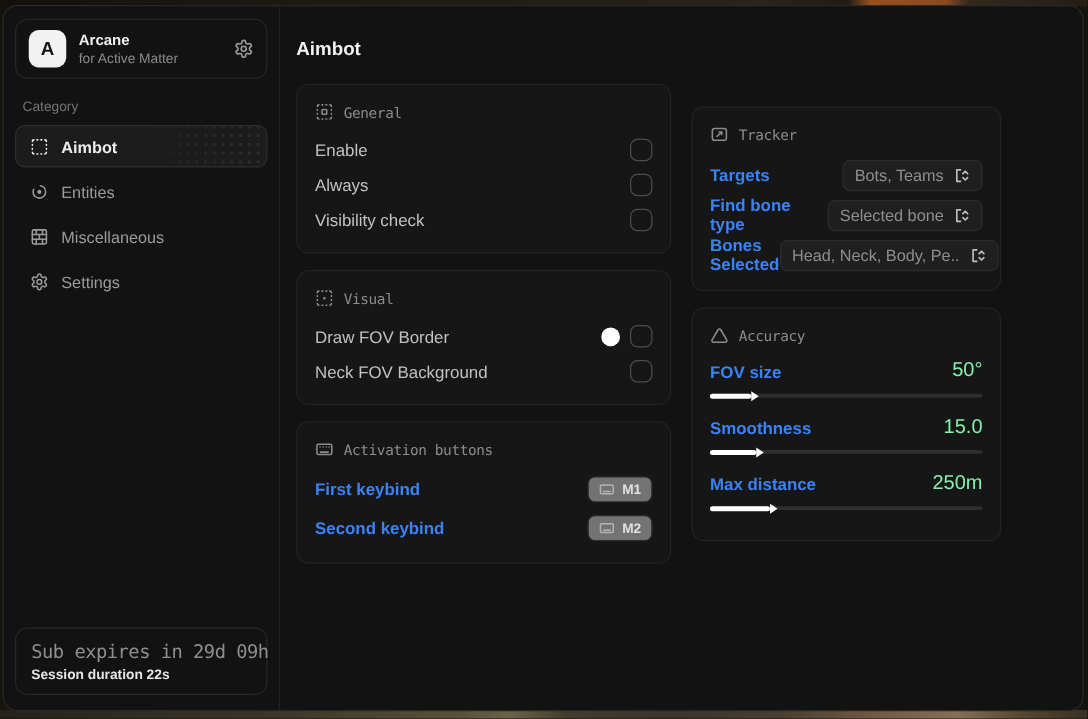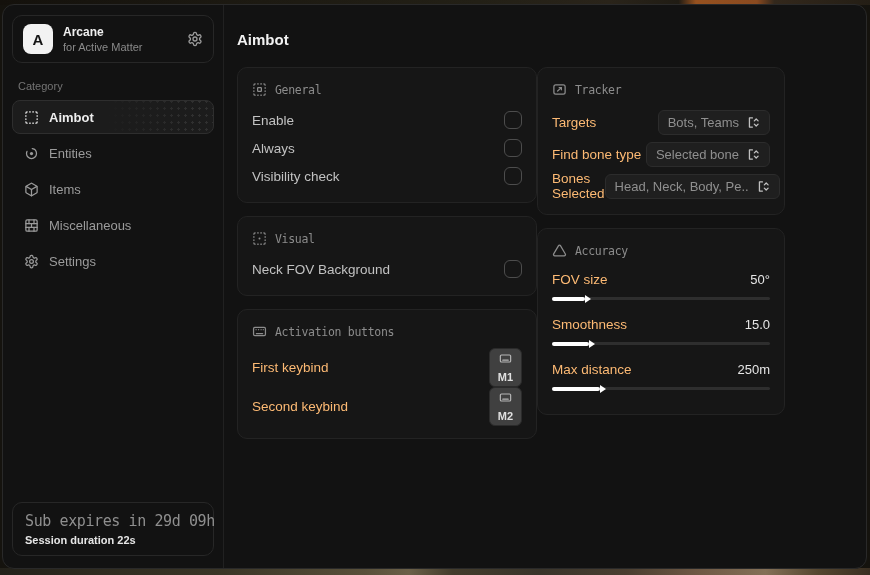--- a/index.html
+++ b/index.html
@@ -39,42 +39,42 @@
     -webkit-mask-image:linear-gradient(to left,#000 20%,transparent);
             mask-image:linear-gradient(to left,#000 20%,transparent);
   }
   .nav-item .ni { display:flex; color:inherit; }
   .side-footer { margin-top:auto; border:1px solid #272727; border-radius:10px; padding:9px 12px; }
   .sub-line { font-family:"DejaVu Sans Mono", monospace; font-size:15px; letter-spacing:-0.4px; color:#8f8f8f; white-space:nowrap; }
   .session-line { margin-top:4px; font-size:11px; font-weight:600; color:#e6e6e6; }
   
   .main { flex:1; padding:16px 18px 0 13px; }
   .page-title { font-size:15px; font-weight:700; color:#f2f2f2; margin:10px 0 19px; }
-  .columns { display:flex; align-items:flex-start; }
+  .columns { display:flex; gap:16px; align-items:center; }
   .col { display:flex; flex-direction:column; gap:13px; }
   .col.left { width:300px; flex:none; }
   .col.right { width:248px; flex:none; }
   .card { background:#161616; border:1px solid #232323; border-radius:10px; padding:10px 14px 12px; width:100%; }
   .card-head { display:flex; align-items:center; gap:8px; color:#8c8c8c; font-family:"DejaVu Sans Mono", monospace; font-size:11.5px; letter-spacing:-0.3px; padding:4px 0 9px; }
   .card-head .ci { display:flex; color:#8c8c8c; }
   .row { display:flex; align-items:center; justify-content:space-between; min-height:28px; }
   .row-label { color:#c2c2c2; font-size:13.5px; }
-  .row-label.bright { color:#fdba74; font-weight:400; }
+  .row-label.bright { color:#3b82f6; font-weight:700; }
   .checkbox { width:18px; height:18px; border:1.5px solid #4d4d4d; border-radius:6px; background:transparent; cursor:pointer; flex:none; }
   .right-group { display:flex; align-items:center; gap:8px; }
   .swatch { width:15px; height:15px; border-radius:50%; cursor:pointer; }
-  .chip { display:flex; align-items:center; gap:6px; background:#404040; border:1px solid #2b2b2b; border-radius:6px; padding:3px 8px; font-size:11px; font-weight:600; color:#e0e0e0; cursor:pointer;flex-direction:column; }
+  .chip { display:flex; align-items:center; gap:6px; background:#737373; border:1px solid #2b2b2b; border-radius:6px; padding:3px 8px; font-size:11px; font-weight:600; color:#e0e0e0; cursor:pointer; }
   .chip .ki { display:flex; color:#b5b5b5; }
   .dd { display:flex; align-items:center; gap:8px; background:#1f1f1f; border:1px solid #2c2c2c; border-radius:6px; padding:4px 9px; font-size:13px; color:#8f8f8f; cursor:pointer; max-width:178px; }
   .dd-text { white-space:nowrap; overflow:hidden; text-overflow:ellipsis; }
   .dd .di { display:flex; color:#c0c0c0; flex:none; }
   .tracker-row { min-height:32px; }
   .acc-group { margin-bottom:7px; }
   .acc-head { display:flex; align-items:center; justify-content:space-between; min-height:24px; }
-  .acc-value { color:#e5e5e5; font-size:13px; }
+  .acc-value { color:#86efac; font-size:16px; }
   .slider { position:relative; height:9px; margin:3px 0 9px; cursor:pointer; }
   .slider-track { position:absolute; left:0; right:0; top:3px; height:3px; background:#2e2e2e; border-radius:2px; }
   .slider-fill { position:absolute; left:0; top:2.5px; height:4px; background:#ffffff; border-radius:2px; }
   .slider-fill::after { content:""; position:absolute; right:-6px; top:50%; transform:translateY(-50%); width:0; height:0;
     border-left:6px solid #ffffff; border-top:4px solid transparent; border-bottom:4px solid transparent; }
   svg { display:block; }
 </style>
 </head>
 <body>
 
@@ -127,30 +127,20 @@
           <svg width="15" height="15" viewBox="0 0 24 24" fill="none" stroke="currentColor" stroke-width="2" stroke-linecap="round">
               <circle cx="12" cy="12" r="8" stroke-dasharray="34 10" stroke-dashoffset="6"></circle>
               <circle cx="12" cy="12" r="2.6" fill="currentColor" stroke="none"></circle>
             </svg>
         </span>
         <span>Entities</span>
       </div>
       <div class="nav-item">
         <span class="ni">
           <svg width="15" height="15" viewBox="0 0 24 24" fill="none" stroke="currentColor" stroke-width="2" stroke-linecap="round" stroke-linejoin="round">
-              <path d="M21 8v8a2 2 0 0 1-1 1.73l-7 4a2 2 0 0 1-2 0l-7-4A2 2 0 0 1 3 16V8a2 2 0 0 1 1-1.73l7-4a2 2 0 0 1 2 0l7 4A2 2 0 0 1 21 8z"></path>
-              <path d="M3.3 7 12 12l8.7-5"></path>
-              <path d="M12 22V12"></path>
-            </svg>
-        </span>
-        <span>Items</span>
-      </div>
-      <div class="nav-item">
-        <span class="ni">
-          <svg width="15" height="15" viewBox="0 0 24 24" fill="none" stroke="currentColor" stroke-width="2" stroke-linecap="round" stroke-linejoin="round">
               <rect x="3" y="3" width="18" height="18" rx="2"></rect>
               <path d="M3 9h18"></path>
               <path d="M3 15h18"></path>
               <path d="M8 3v6"></path>
               <path d="M16 3v6"></path>
               <path d="M12 9v6"></path>
               <path d="M8 15v6"></path>
               <path d="M16 15v6"></path>
             </svg>
         </span>
@@ -230,20 +220,27 @@
                   <path d="M3 9v1"></path>
                   <path d="M21 9v1"></path>
                   <path d="M3 14v1"></path>
                   <path d="M21 14v1"></path>
                   <circle cx="12" cy="12" r="1.6" fill="currentColor" stroke="none"></circle>
                 </svg>
             </span>
             <span>Visual</span>
           </div>
           <div class="row">
+            <span class="row-label">Draw FOV Border</span>
+            <span class="right-group">
+              <span class="swatch" style="background: rgb(255, 255, 255);"></span>
+              <span class="checkbox"></span>
+            </span>
+          </div>
+          <div class="row">
             <span class="row-label">Neck FOV Background</span>
             <span class="checkbox"></span>
           </div>
         </div>
 
         <div class="card">
           <div class="card-head">
             <span class="ci">
               <svg width="15" height="15" viewBox="0 0 24 24" fill="none" stroke="currentColor" stroke-width="2" stroke-linecap="round">
                   <rect x="2.5" y="5.5" width="19" height="13" rx="2"></rect>

